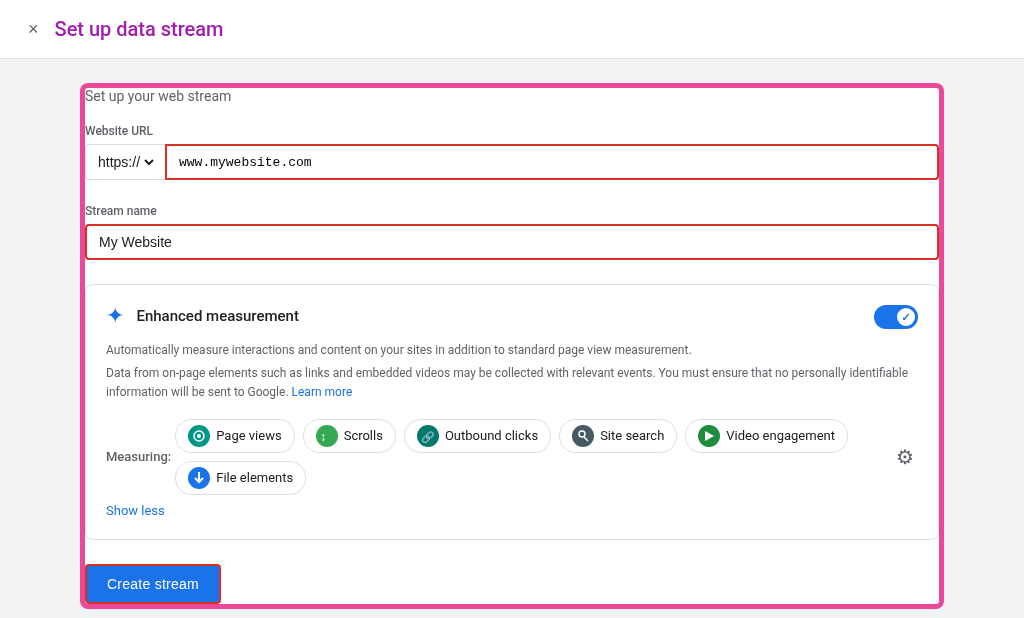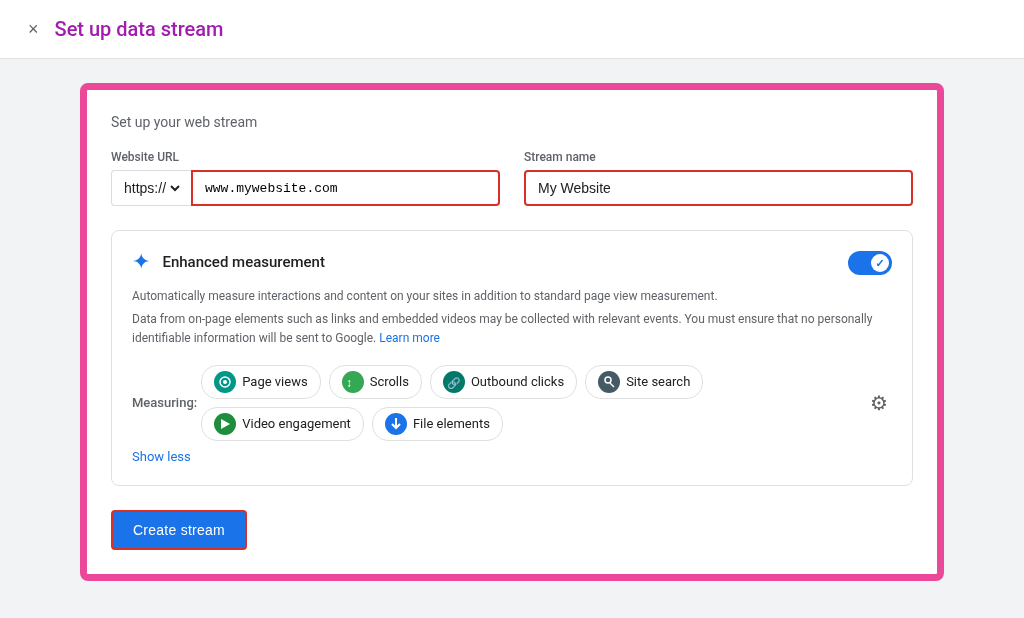--- a/index.html
+++ b/index.html
@@ -42,36 +42,36 @@
     .page-content {
       flex: 1;
       padding: 24px 80px;
       overflow-y: auto;
       background: #f1f3f4;
     }
 
     .card {
       background: #fff;
       border-radius: 8px;
-      border: 7px solid #ec4899;
-      padding: 24px;
+      border: 5px solid #ec4899;
       max-width: 880px;
       margin: 0 auto;
     }
 
     .card-section-title {
       font-size: 14px;
       color: #5f6368;
       margin-bottom: 20px;
     }
 
     .form-row {
       display: flex;
       gap: 24px;
       margin-bottom: 24px;
+      flex-direction: column;
     }
 
     .form-group {
       display: flex;
       flex-direction: column;
       gap: 6px;
     }
 
     .form-group.url-group {
       flex: 1;

